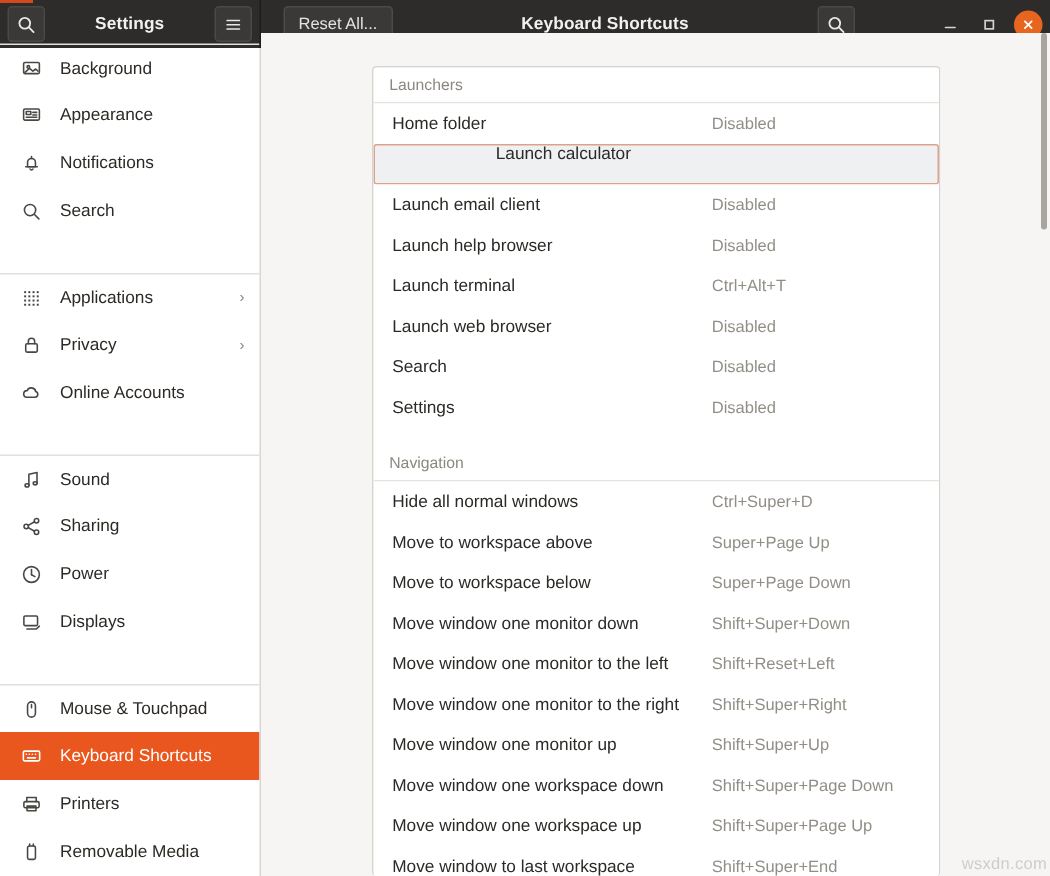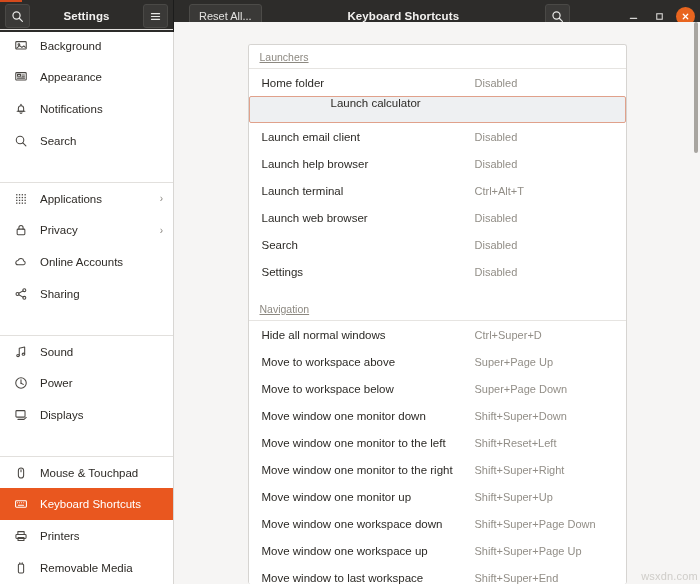--- a/index.html
+++ b/index.html
@@ -189,21 +189,20 @@
   .sec-head {
     height: 24px;
     display: flex;
     align-items: center;
     padding: 0 11px;
     font-size: 10.5px;
     color: #8c8880;
     background: #ffffff;
     border-bottom: 1px solid #e6e4e1;
     font-weight: normal;
-    text-decoration: underline;
   }
 
   .row {
     height: 27px;
     display: flex;
     align-items: center;
     padding: 0 12px;
     background: #ffffff;
     border: 1px solid transparent;
     cursor: pointer;
@@ -415,41 +414,41 @@
           <span class="chev">›</span>
         </div>
         <div class="sb-item">
           <span class="ico">
             <svg width="14" height="14" viewBox="0 0 16 16" fill="none" stroke="currentColor" stroke-width="1.2" stroke-linecap="round" stroke-linejoin="round">
               <path d="M4.4 11.2 a2.5 2.5 0 0 1 0.3 -5 a3.4 3.4 0 0 1 6.5 0.7 a2.2 2.2 0 0 1 -0.4 4.3 z"></path>
             </svg>
           </span>
           <span class="lbl">Online Accounts</span>
         </div>
+        <div class="sb-item sep">
+          <span class="ico">
+            <svg width="14" height="14" viewBox="0 0 16 16" fill="none" stroke="currentColor" stroke-width="1.2" stroke-linecap="round" stroke-linejoin="round">
+              <path d="M6 12 V3.6 L12.2 2.3 V10.4"></path>
+              <ellipse cx="4.6" cy="12.1" rx="1.5" ry="1.2"></ellipse>
+              <ellipse cx="10.8" cy="10.5" rx="1.5" ry="1.2"></ellipse>
+            </svg>
+          </span>
+          <span class="lbl">Sound</span>
+        </div>
         <div class="sb-item">
           <span class="ico">
             <svg width="14" height="14" viewBox="0 0 16 16" fill="none" stroke="currentColor" stroke-width="1.2" stroke-linecap="round" stroke-linejoin="round">
               <circle cx="11.8" cy="3.6" r="1.7"></circle>
               <circle cx="11.8" cy="12.4" r="1.7"></circle>
               <circle cx="4" cy="8" r="1.7"></circle>
               <line x1="5.5" y1="7.1" x2="10.3" y2="4.4"></line>
               <line x1="5.5" y1="8.9" x2="10.3" y2="11.6"></line>
             </svg>
           </span>
           <span class="lbl">Sharing</span>
-        </div>
-        <div class="sb-item sep">
-          <span class="ico">
-            <svg width="14" height="14" viewBox="0 0 16 16" fill="none" stroke="currentColor" stroke-width="1.2" stroke-linecap="round" stroke-linejoin="round">
-              <path d="M6 12 V3.6 L12.2 2.3 V10.4"></path>
-              <ellipse cx="4.6" cy="12.1" rx="1.5" ry="1.2"></ellipse>
-              <ellipse cx="10.8" cy="10.5" rx="1.5" ry="1.2"></ellipse>
-            </svg>
-          </span>
-          <span class="lbl">Sound</span>
         </div>
         <div class="sb-item">
           <span class="ico">
             <svg width="14" height="14" viewBox="0 0 16 16" fill="none" stroke="currentColor" stroke-width="1.2" stroke-linecap="round" stroke-linejoin="round">
               <circle cx="8" cy="8" r="6"></circle>
               <line x1="8" y1="4.2" x2="8" y2="8.2"></line>
               <line x1="8" y1="8.2" x2="10.6" y2="9.6"></line>
             </svg>
           </span>
           <span class="lbl">Power</span>

